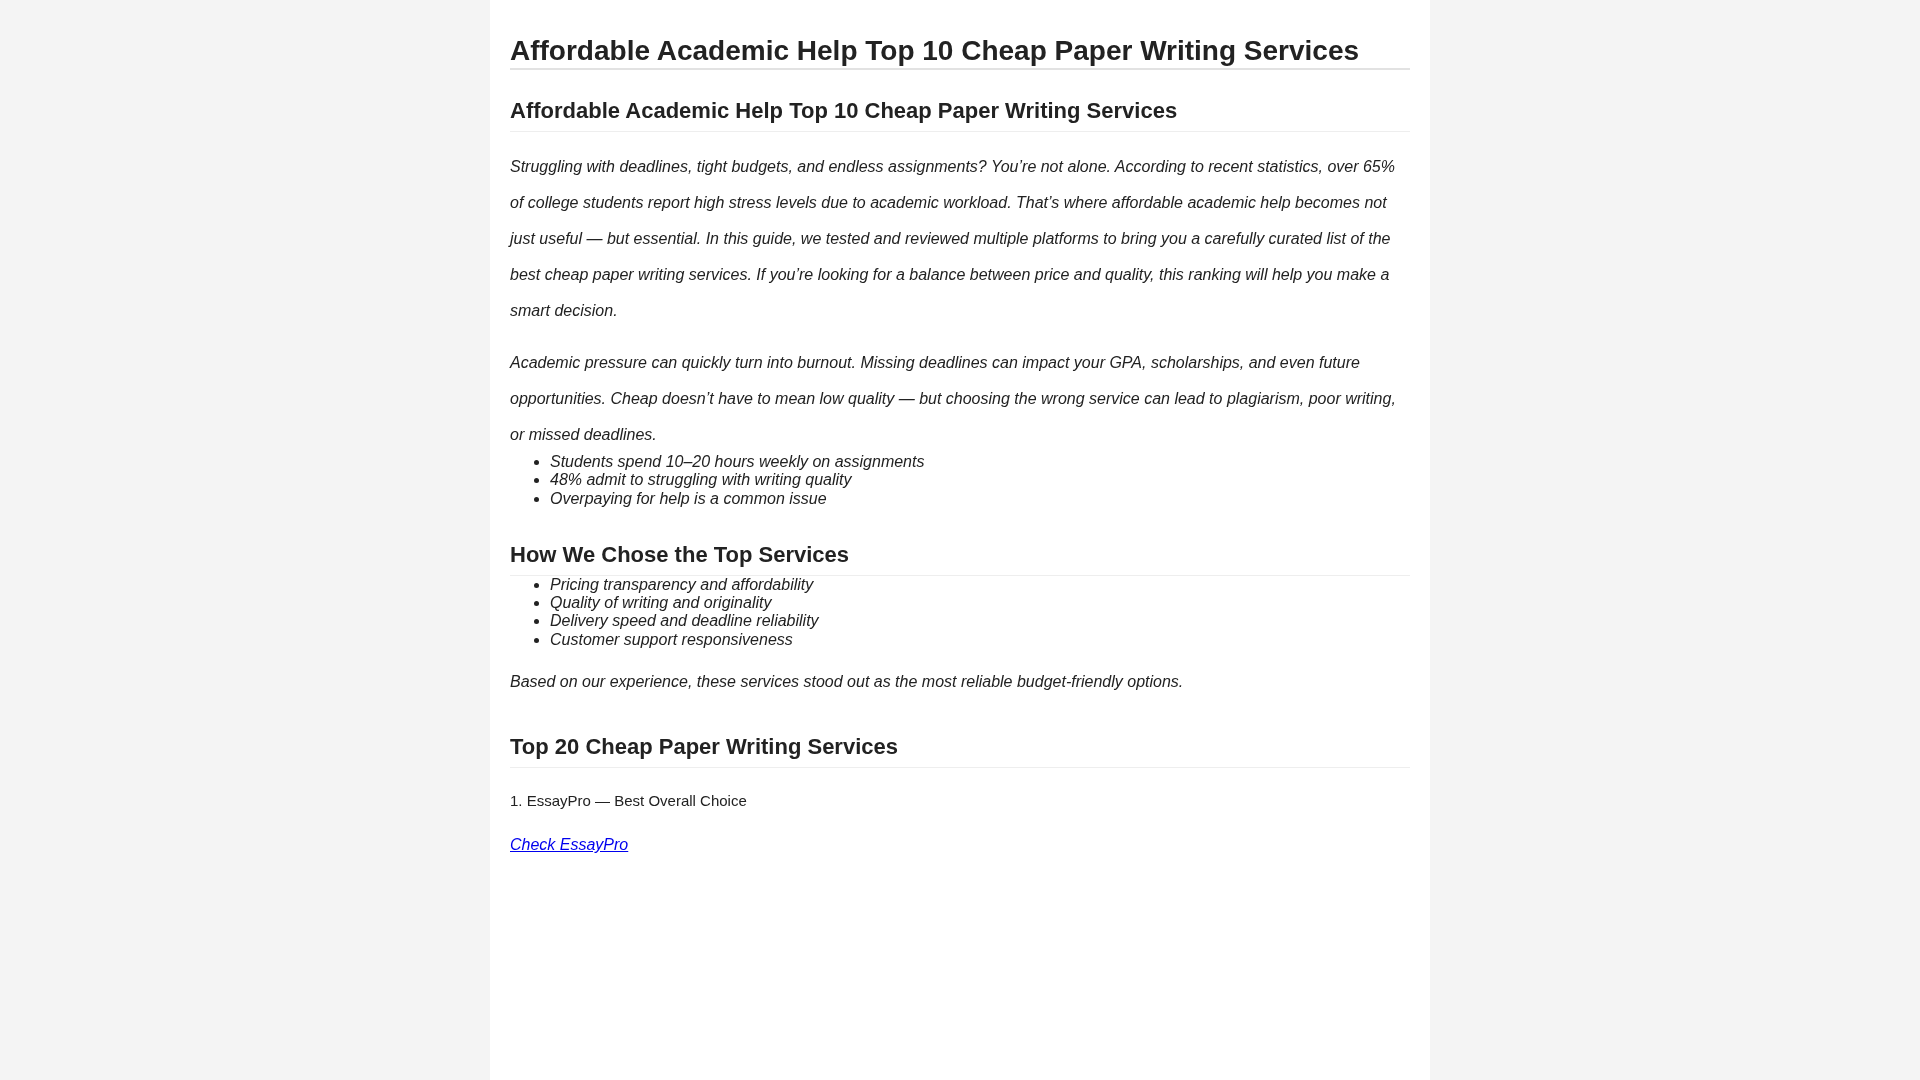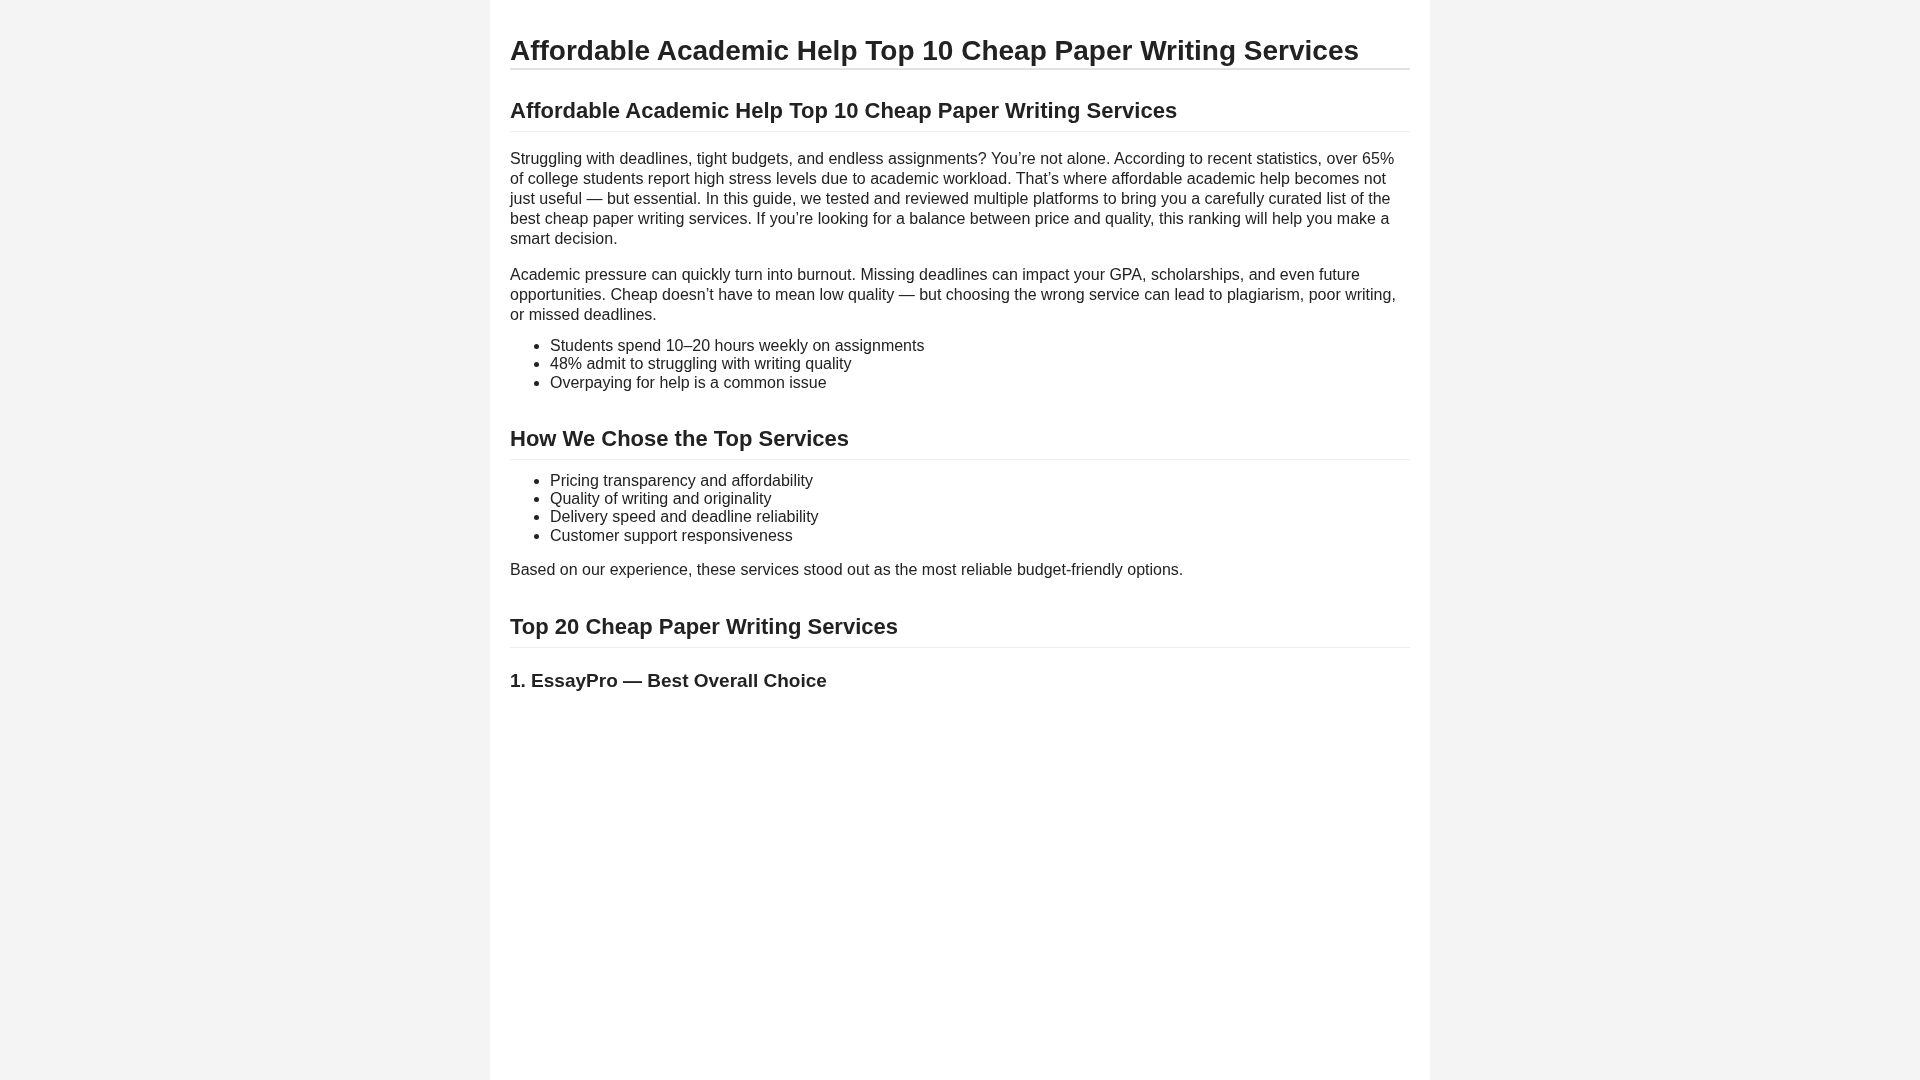--- a/index.html
+++ b/index.html
@@ -36,35 +36,37 @@
     font-size: 22px;
     font-weight: bold;
     margin: 0;
     line-height: 26px;
     padding-bottom: 7px;
     border-bottom: 1px solid #eeeeee;
   }
   h2.first { margin-top: 28px; }
   h2.sec { margin-top: 34px; }
   h3 {
-    font-size: 19px;
-    font-weight: bold;
+    font-size: 15px;
+    font-weight: normal;
     margin: 22px 0 0 0;
     line-height: 22px;
   }
   p {
     margin: 16px 0 0 0;
-    line-height: 20px;
+    line-height: 36px;
+    font-style: italic;
   }
   h2 + p { margin-top: 17px; }
   h3 + p { margin-top: 20px; }
   ul {
-    margin: 12px 0 0 0;
+    margin: 0 0 0 0;
     padding-left: 40px;
     line-height: 18.3px;
+    font-style: italic;
   }
   ul + p { margin-top: 15px; }
   a {
     color: #0000ee;
     text-decoration: underline;
   }
   p.link-p { margin-top: 15px; }
 </style>
 </head>
 <body>
@@ -95,16 +97,19 @@
       <li>Customer support responsiveness</li>
     </ul>
     <p>Based on our experience, these services stood out as the most reliable budget-friendly options.</p>
   </section>
 
   <section>
     <h2 class="sec">Top 20 Cheap Paper Writing Services</h2>
 
     <div>
       <h3>1. EssayPro — Best Overall Choice</h3>
+      <p class="link-p">
+        <a href="#">Check EssayPro</a>
+      </p>
     </div>
 
   </section>
 </div>
 
 </body></html>

